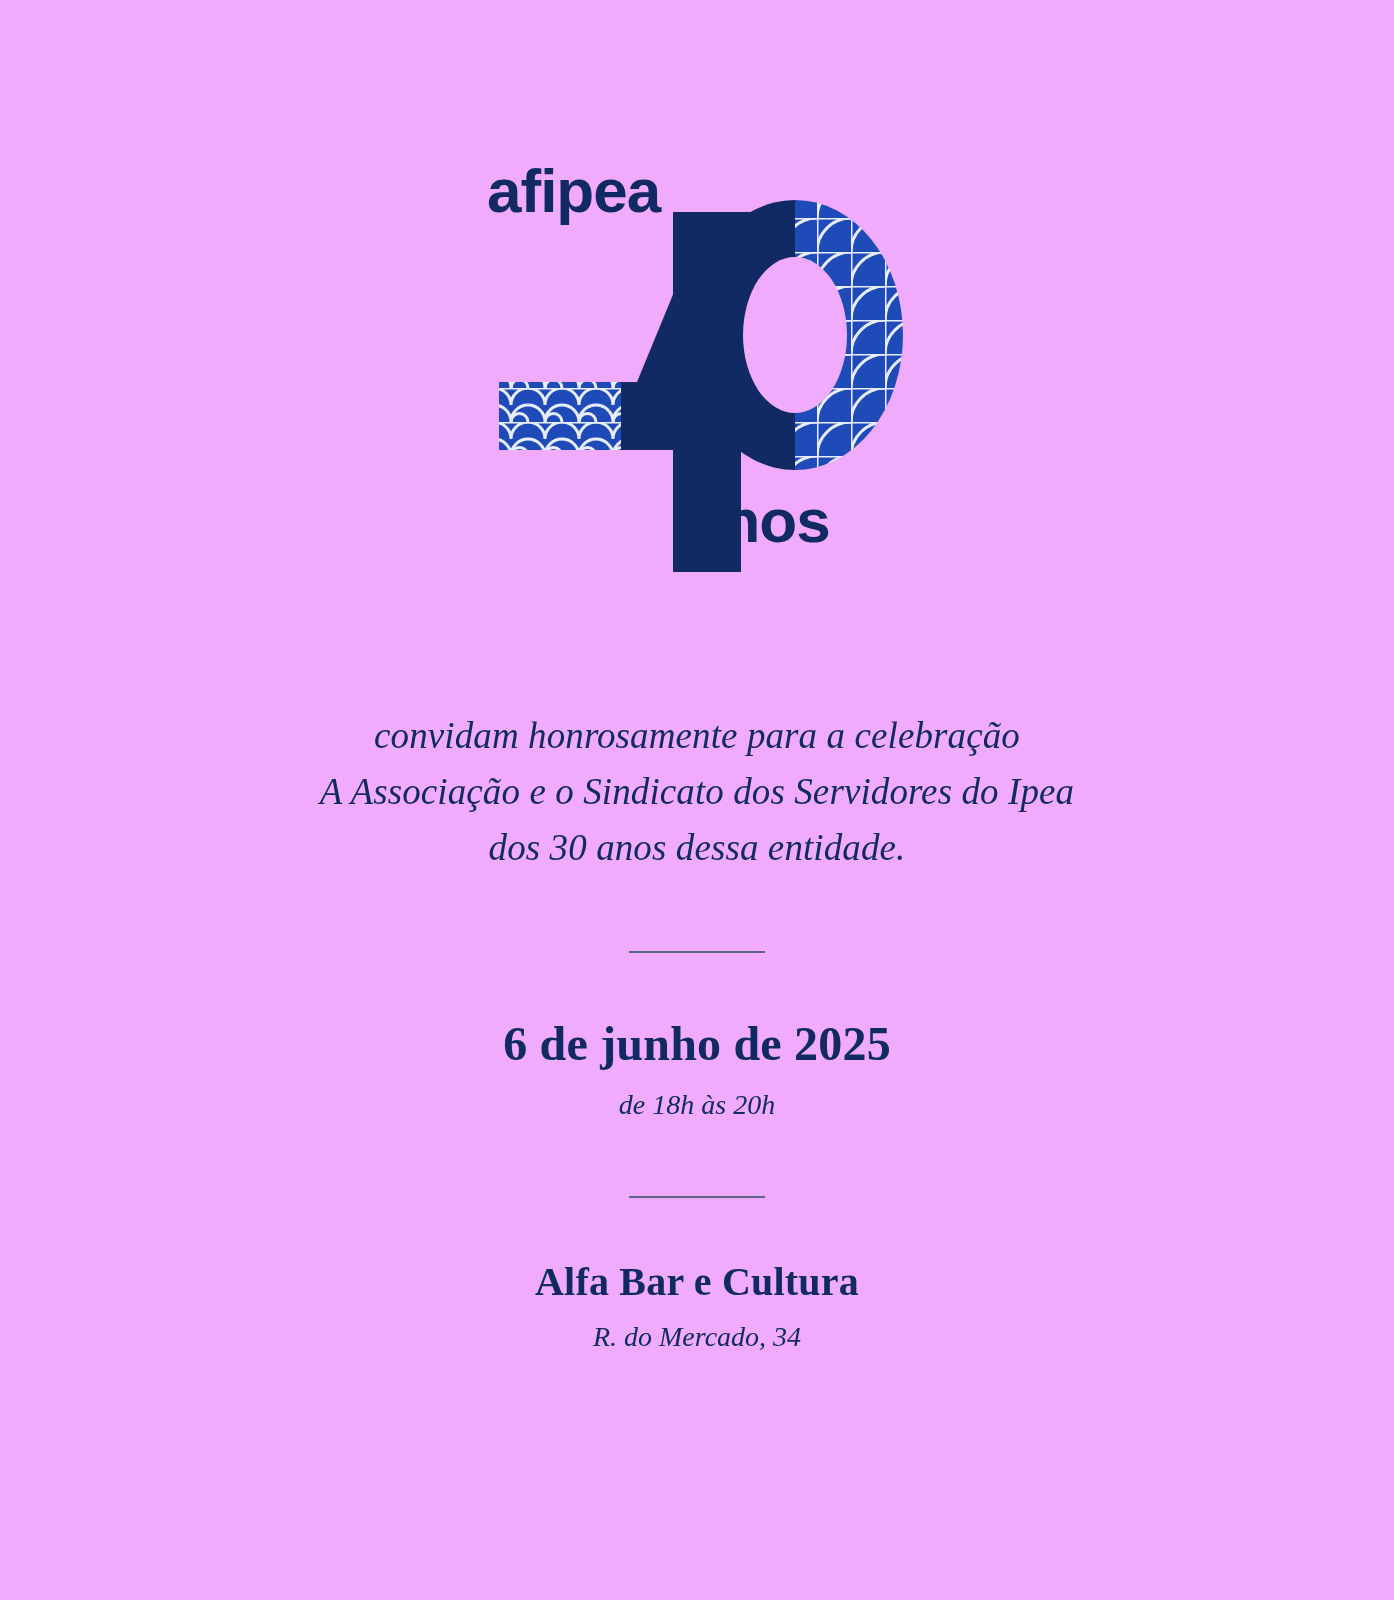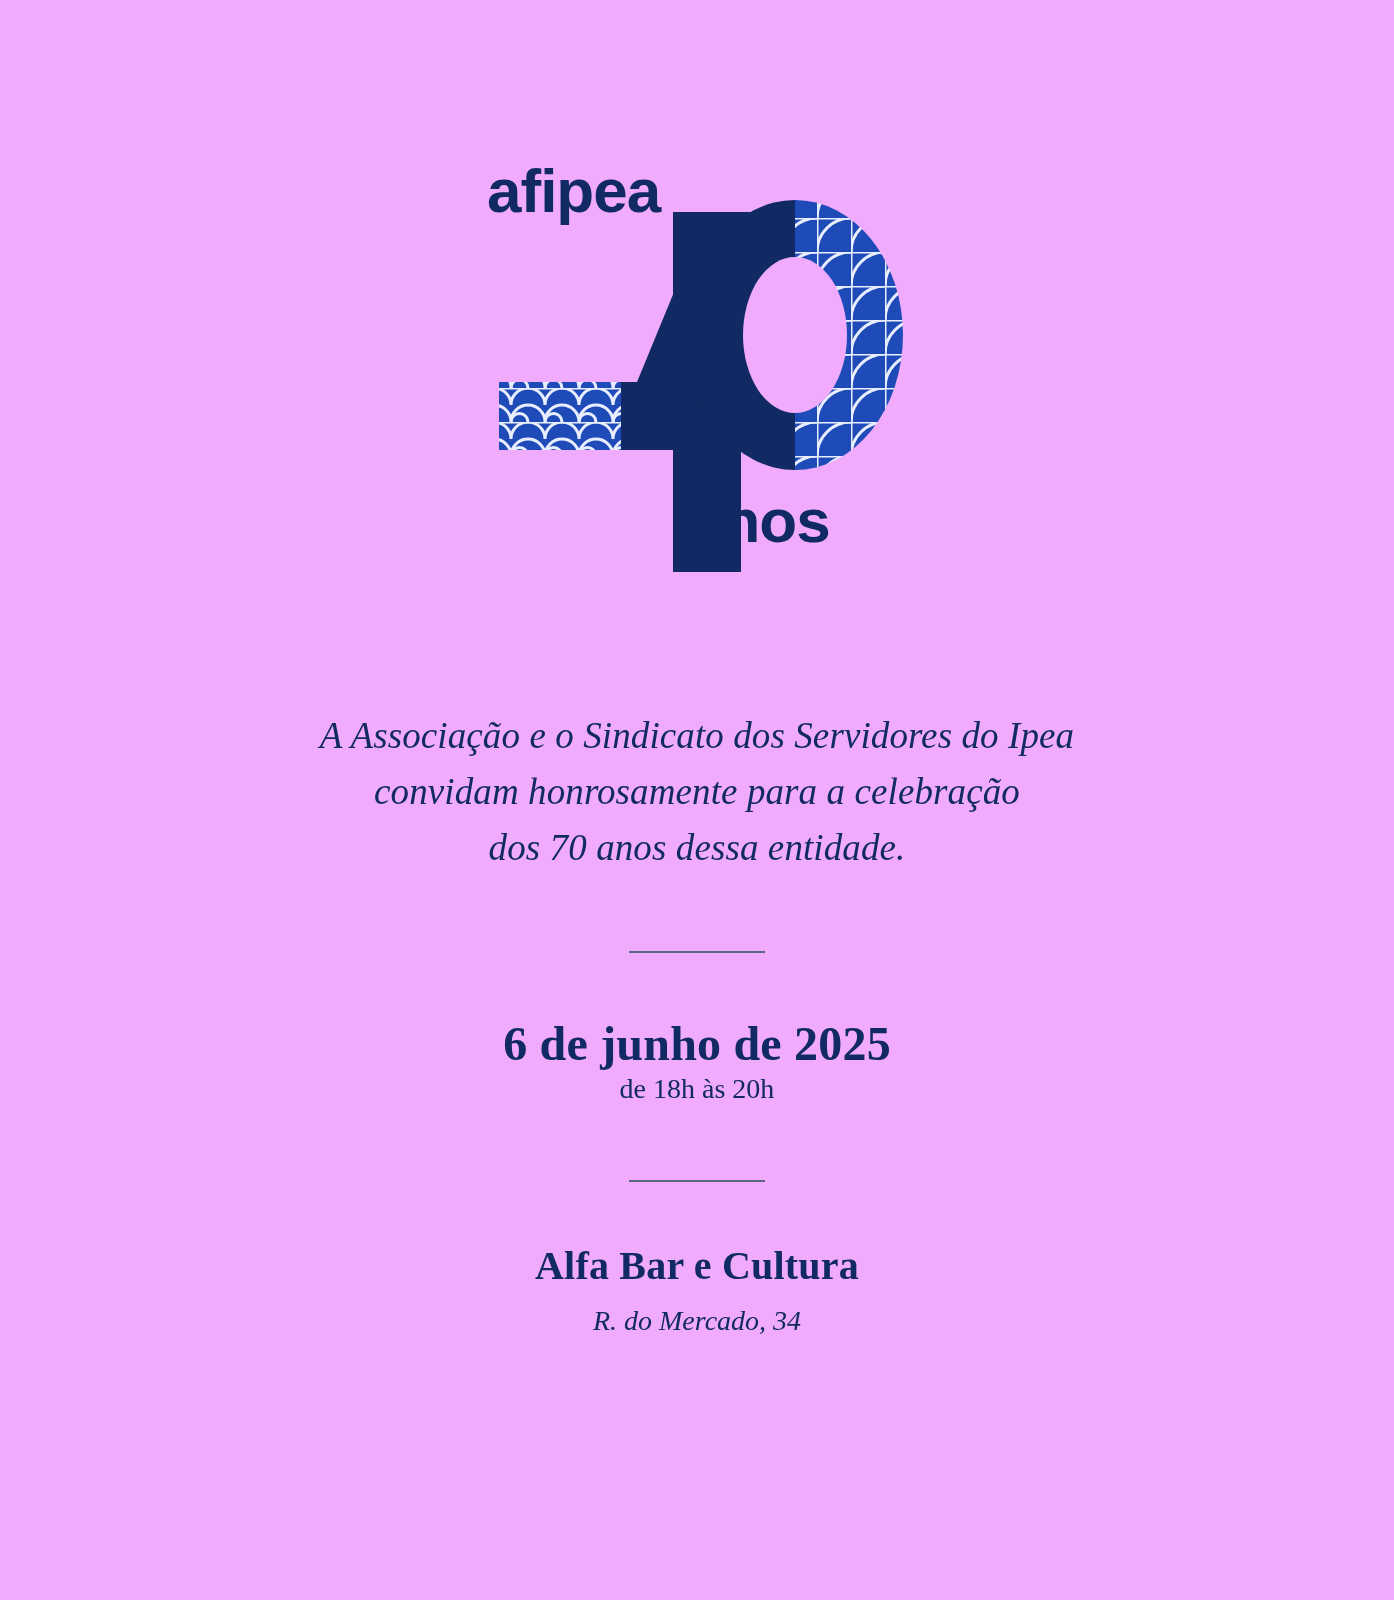--- a/index.html
+++ b/index.html
@@ -67,22 +67,23 @@
   }
   .date-main {
     font-family: "Liberation Serif", serif;
     font-weight: bold;
     font-size: 48px;
     letter-spacing: 0.2px;
     line-height: 1.2;
   }
   .date-sub {
     font-family: "Liberation Serif", serif;
+    font-style: italic;
     font-size: 28px;
-    margin-top: 0;
+    margin-top: 16px;
     line-height: 1.2;
   }
 
   .venue-block {
     margin-top: 60px;
     text-align: center;
     color: #122a63;
   }
   .venue-name {
     font-family: "Liberation Serif", serif;
@@ -147,23 +148,23 @@
       <g mask="url(#ringMask)">
         <rect x="180" y="40" width="138" height="300" fill="#122a63"></rect>
         <rect x="318" y="40" width="130" height="300" fill="url(#gridWavePattern)"></rect>
       </g>
 
       <text x="212" y="392" font-family="Liberation Sans, sans-serif" font-size="62" font-weight="bold" fill="#122a63" letter-spacing="-1">anos</text>
     </svg>
   </div>
 
   <div class="invite-text">
+    <span class="line">convidam honrosamente para a celebração</span>
     <span class="line">A Associação e o Sindicato dos Servidores do Ipea</span>
-    <span class="line">convidam honrosamente para a celebração</span>
-    <span class="line">dos 70 anos dessa entidade.</span>
+    <span class="line">dos 30 anos dessa entidade.</span>
   </div>
 
   <div class="divider"></div>
 
   <div class="date-block">
     <div class="date-main">6 de junho de 2025</div>
     <div class="date-sub">de 18h às 20h</div>
   </div>
 
   <div class="divider"></div>

